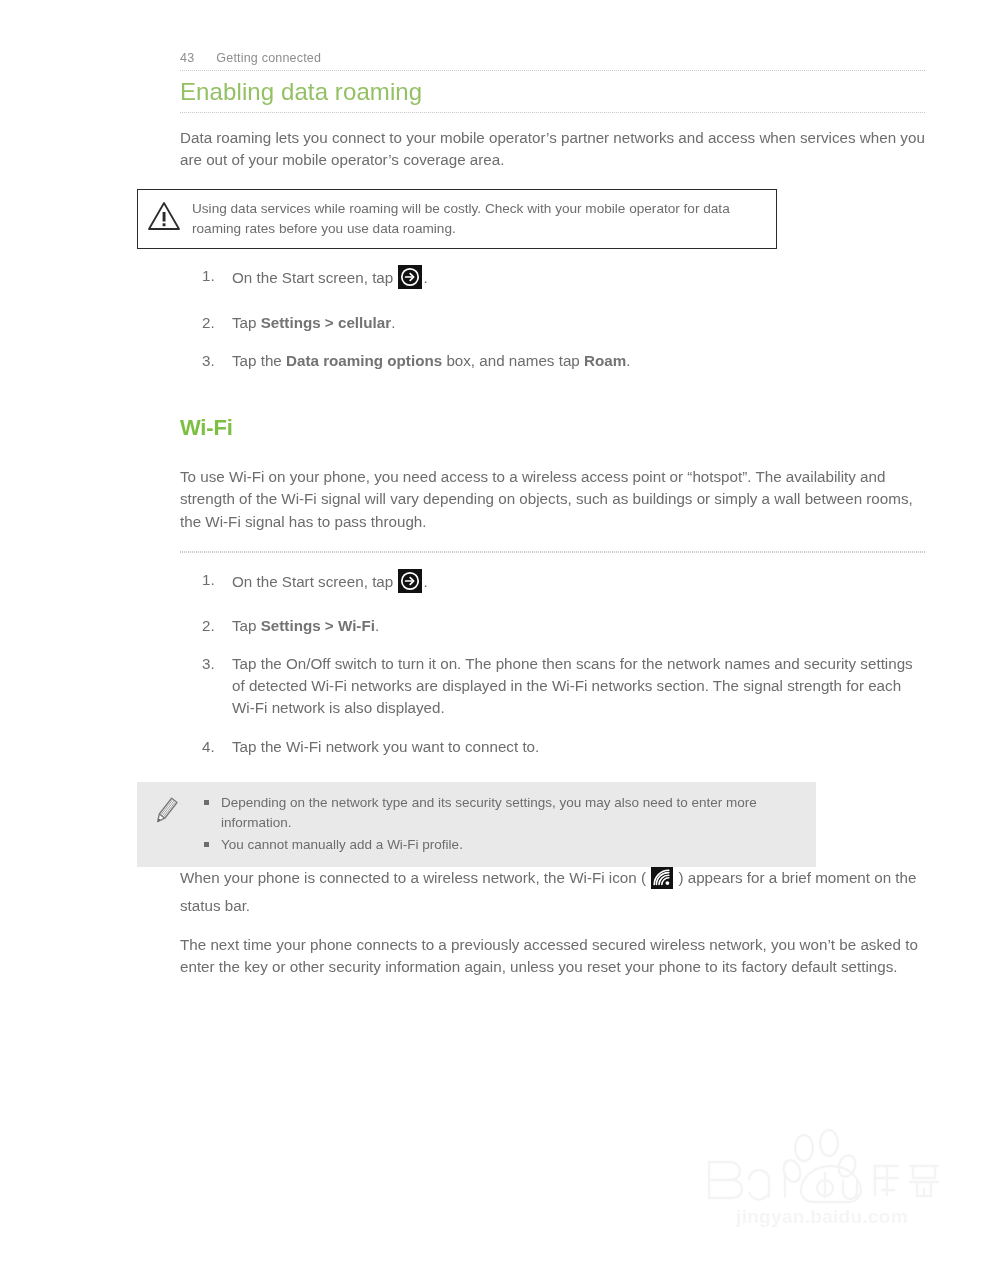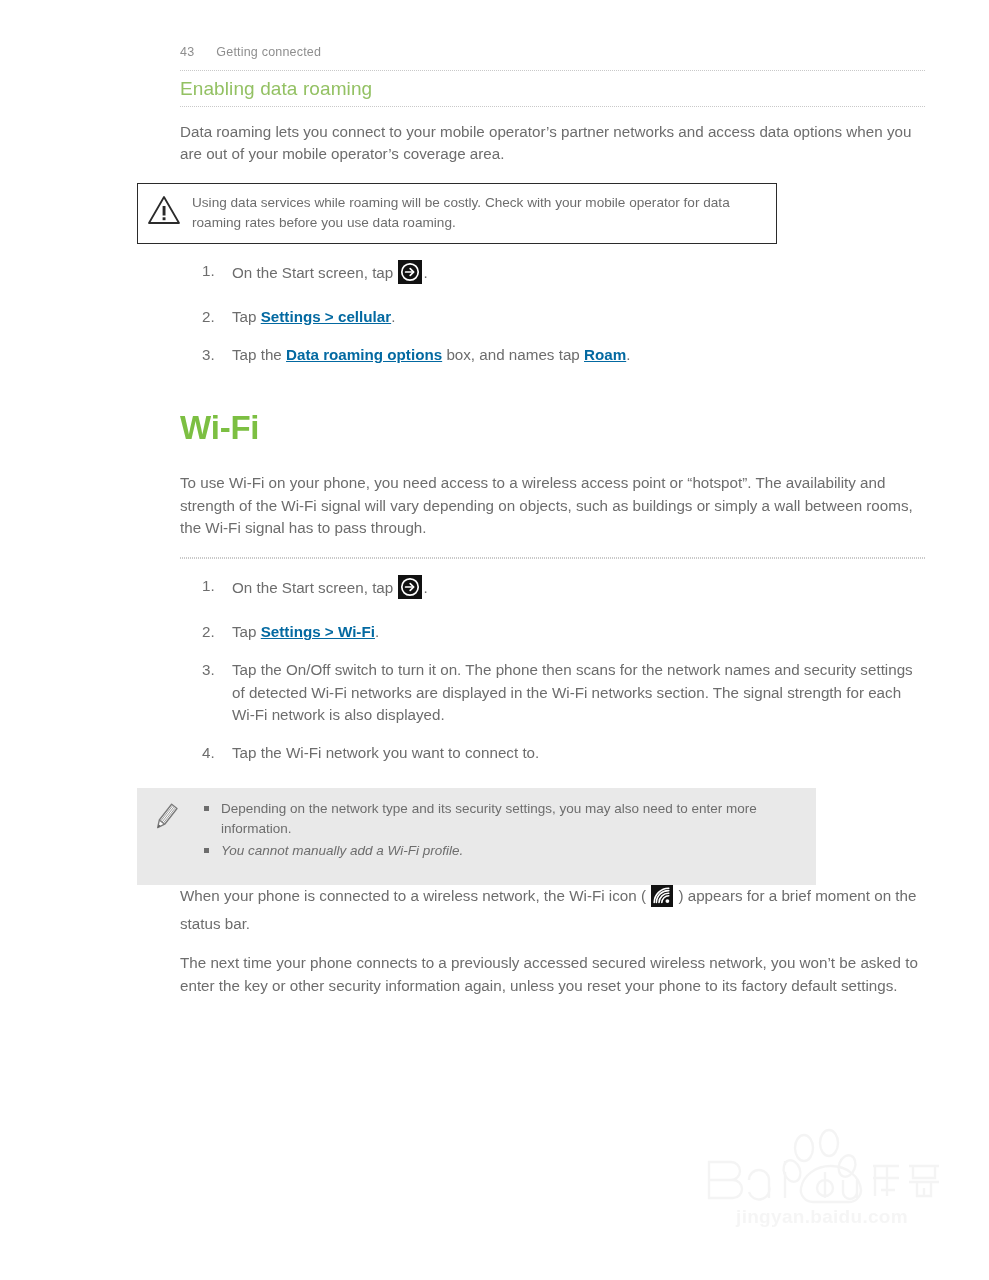--- a/index.html
+++ b/index.html
@@ -18,21 +18,21 @@
 
   .page {
     position: absolute;
     inset: 0;
   }
 
   
   .run-head {
     position: absolute;
     left: 180px;
-    top: 45px;
+    top: 51px;
     font-size: 12.5px;
     color: #8e8e8e;
     letter-spacing: 0.2px;
     white-space: nowrap;
   }
   .run-head .pgnum {
     display: inline-block;
     margin-right: 22px;
   }
 
@@ -44,46 +44,46 @@
     width: 745px;
   }
 
   
   .dotrule {
     height: 0;
     border-top: 1.5px dotted #c9c9c9;
     margin: 0;
   }
   h2.sub {
-    font-size: 19px;
+    font-size: 24px;
     font-weight: 400;
     color: #93c163;
     margin: 7px 0 6px 0;
     letter-spacing: 0.1px;
     line-height: 1.15;
   }
 
   
   h1.main {
-    font-size: 33px;
+    font-size: 22px;
     font-weight: 700;
     color: #7cbf42;
     margin: 44px 0 26px 0;
     letter-spacing: -0.2px;
     line-height: 1.1;
   }
 
   
   p.body {
     font-size: 15.2px;
     line-height: 1.46;
     color: #6d6d6d;
     margin: 0 0 17px 0;
   }
-  b, strong { color: #0369a1; font-weight: 700; text-decoration: underline; }
+  b, strong { color: #737373; font-weight: 700; }
 
   
   .warnbox {
     position: relative;
     border: 1.6px solid #2b2b2b;
     margin: 18px 0 0 -43px;
     width: 640px;
     min-height: 40px;
     padding: 9px 10px 10px 54px;
     box-sizing: border-box;
@@ -181,21 +181,21 @@
     padding: 0;
   }
   .notebox li {
     position: relative;
     padding-left: 18px;
     font-size: 13.5px;
     line-height: 1.48;
     color: #6d6d6d;
     margin-bottom: 2px;
   }
-  .notebox li:last-child { margin-bottom: 12px; font-style: italic; }
+  .notebox li:last-child { margin-bottom: 0; }
   .notebox li::before {
     content: "";
     position: absolute;
     left: 1px;
     top: 7px;
     width: 5px;
     height: 5px;
     background: #6d6d6d;
   }
 
@@ -232,21 +232,21 @@
   <div class="run-head">
     <span class="pgnum">43</span><span>Getting connected</span>
   </div>
 
   <div class="content">
 
     <div class="dotrule"></div>
     <h2 class="sub">Enabling data roaming</h2>
     <div class="dotrule"></div>
 
-    <p class="body" style="margin-top:14px;">Data roaming lets you connect to your mobile operator’s partner networks and access data options when you are out of your mobile operator’s coverage area.</p>
+    <p class="body" style="margin-top:14px;">Data roaming lets you connect to your mobile operator’s partner networks and access when services when you are out of your mobile operator’s coverage area.</p>
 
     <div class="warnbox">
       <span class="warn-ico">
         <svg width="34" height="30" viewBox="0 0 34 30">
           <path d="M17 2 L32 28 L2 28 Z" fill="none" stroke="#2b2b2b" stroke-width="1.8" stroke-linejoin="round"></path>
           <rect x="15.6" y="11" width="2.9" height="9.5" fill="#2b2b2b"></rect>
           <rect x="15.6" y="22.3" width="2.9" height="2.9" fill="#2b2b2b"></rect>
         </svg>
       </span>
       <p>Using data services while roaming will be costly. Check with your mobile operator for data roaming rates before you use data roaming.</p>

